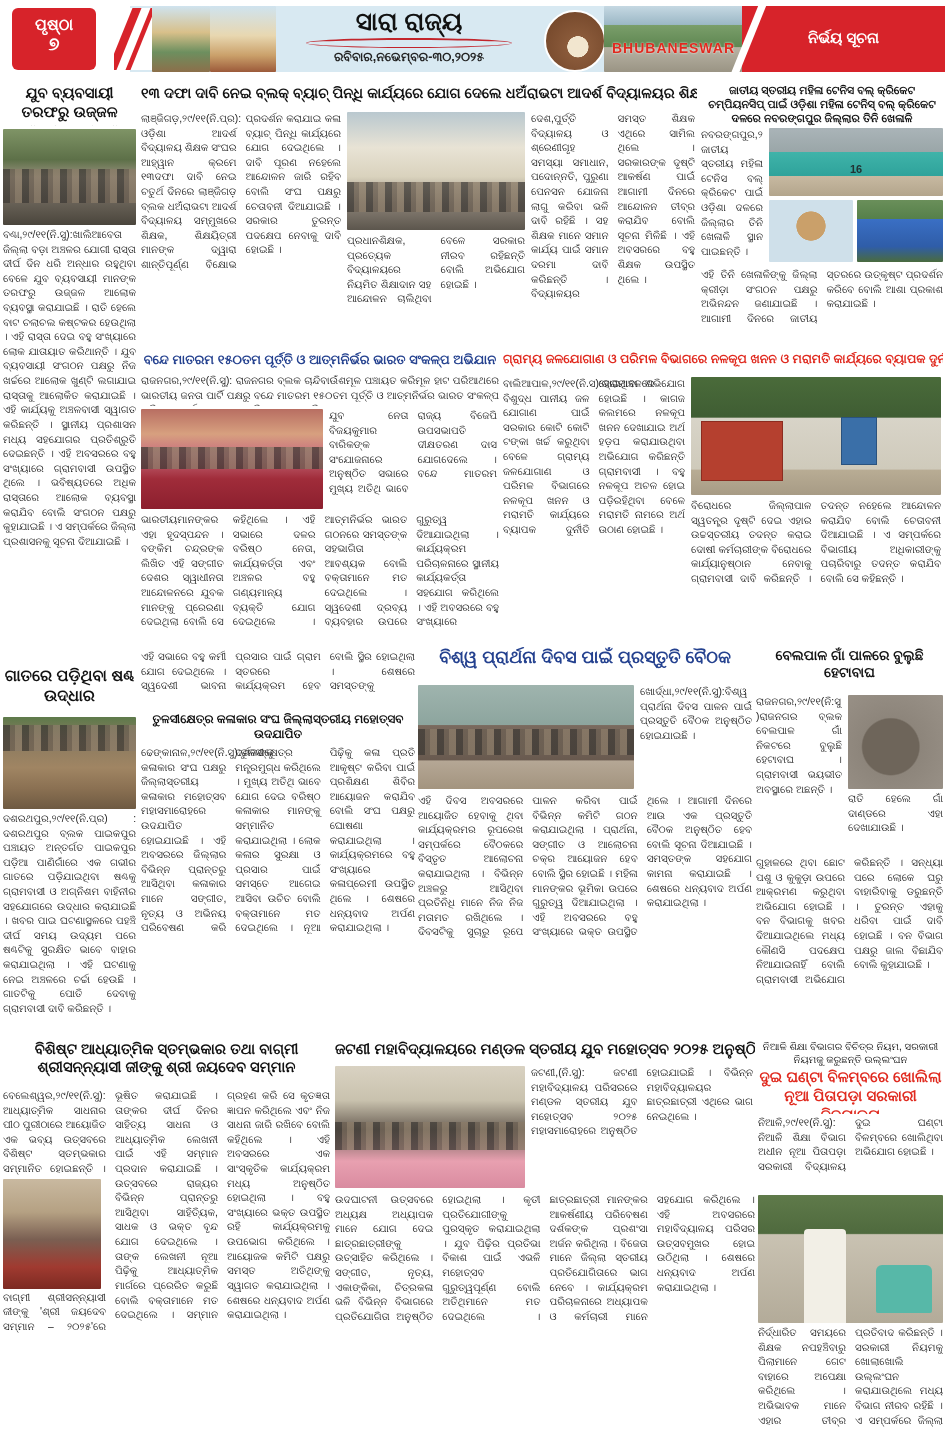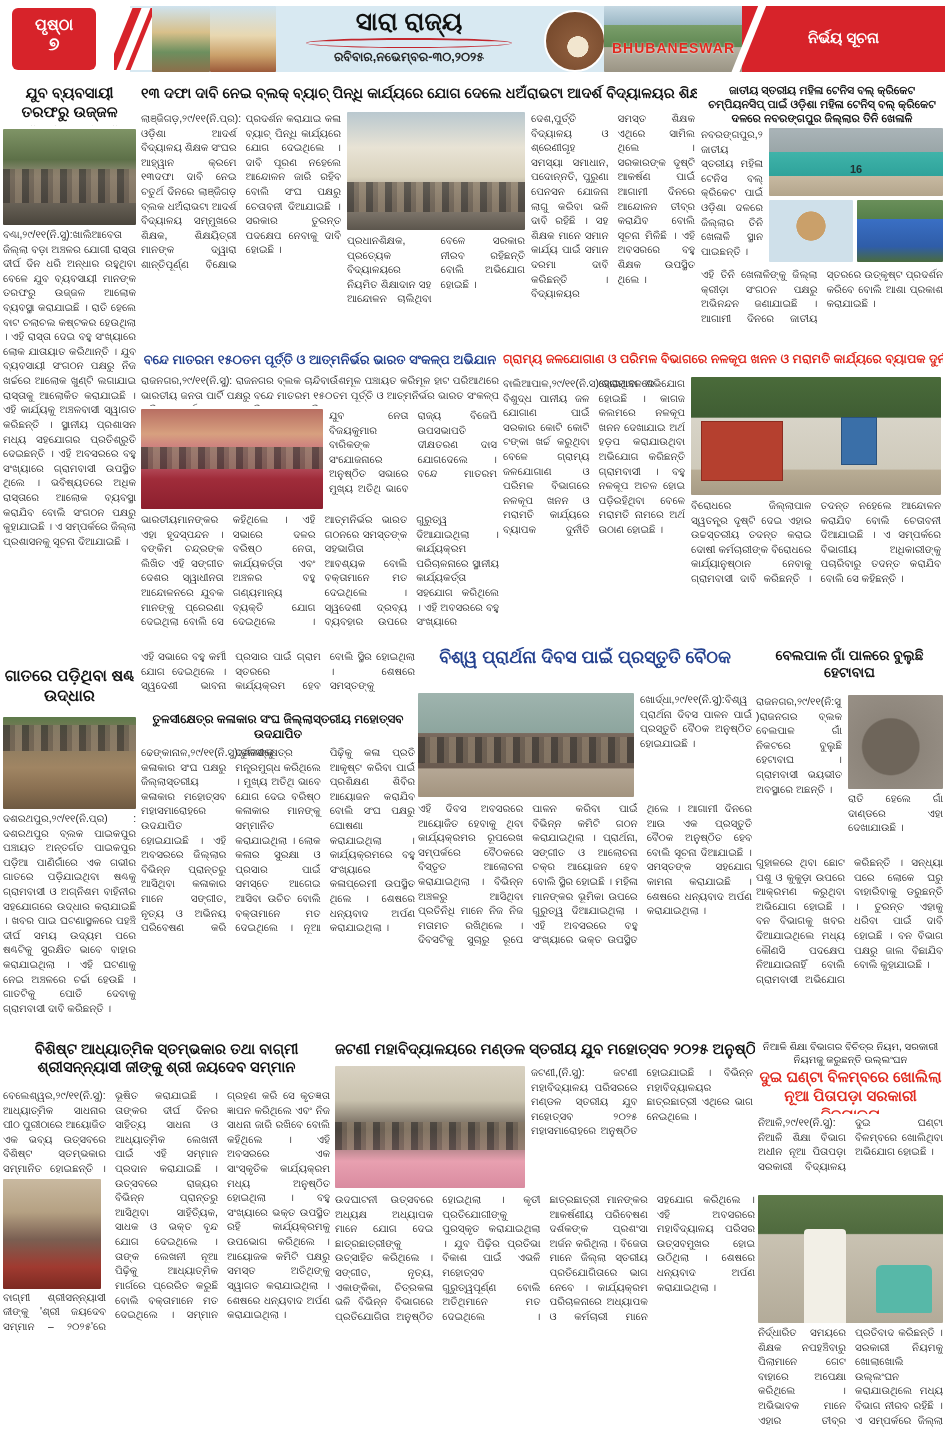--- a/index.html
+++ b/index.html
@@ -162,21 +162,21 @@
   </div>
 
   <div class="art" style="left:141px;top:650px;width:274px;height:386px">
     <div class="body cols3" style="height:58px">ଏହି ସଭାରେ ବହୁ କର୍ମୀ ଯୋଗ ଦେଇଥିଲେ । ସ୍ୱଦେଶୀ ଭାବନା ପ୍ରସାର ପାଇଁ ଗ୍ରାମ ସ୍ତରରେ କାର୍ଯ୍ୟକ୍ରମ ହେବ ବୋଲି ସ୍ଥିର ହୋଇଥିଲା । ଶେଷରେ ସମସ୍ତଙ୍କୁ ଧନ୍ୟବାଦ ଦିଆଯାଇଥିଲା ।</div>
     <div class="hl" style="font-size:12px;height:34px;margin-top:4px">ତୁଳସୀକ୍ଷେତ୍ର କଳାକାର ସଂଘ ଜିଲ୍ଲାସ୍ତରୀୟ ମହୋତ୍ସବ ଉଦଯାପିତ</div>
     <div class="body cols3" style="height:282px">ଢେଙ୍କାନାଳ,୨୯/୧୧(ନି.ସୁ):ତୁଳସୀକ୍ଷେତ୍ର କଳାକାର ସଂଘ ପକ୍ଷରୁ ଜିଲ୍ଲାସ୍ତରୀୟ କଳାକାର ମହୋତ୍ସବ ମହାସମାରୋହରେ ଉଦଯାପିତ ହୋଇଯାଇଛି । ଏହି ଅବସରରେ ଜିଲ୍ଲାର ବିଭିନ୍ନ ପ୍ରାନ୍ତରୁ ଆସିଥିବା କଳାକାର ମାନେ ସଙ୍ଗୀତ, ନୃତ୍ୟ ଓ ଅଭିନୟ ପରିବେଷଣ କରି ଦର୍ଶକଙ୍କୁ ମନ୍ତ୍ରମୁଗ୍ଧ କରିଥିଲେ । ମୁଖ୍ୟ ଅତିଥି ଭାବେ ଯୋଗ ଦେଇ ବରିଷ୍ଠ କଳାକାର ମାନଙ୍କୁ ସମ୍ମାନିତ କରାଯାଇଥିଲା । ଲୋକ କଳାର ସୁରକ୍ଷା ଓ ପ୍ରସାର ପାଇଁ ସମସ୍ତେ ଆଗେଇ ଆସିବା ଉଚିତ ବୋଲି ବକ୍ତାମାନେ ମତ ଦେଇଥିଲେ । ନୂଆ ପିଢ଼ିକୁ କଳା ପ୍ରତି ଆକୃଷ୍ଟ କରିବା ପାଇଁ ପ୍ରଶିକ୍ଷଣ ଶିବିର ଆୟୋଜନ କରାଯିବ ବୋଲି ସଂଘ ପକ୍ଷରୁ ଘୋଷଣା କରାଯାଇଥିଲା । କାର୍ଯ୍ୟକ୍ରମରେ ବହୁ ସଂଖ୍ୟାରେ କଳାପ୍ରେମୀ ଉପସ୍ଥିତ ଥିଲେ । ଶେଷରେ ଧନ୍ୟବାଦ ଅର୍ପଣ କରାଯାଇଥିଲା ।</div>
   </div>
 
   <div class="art" style="left:418px;top:647px;width:334px;height:389px">
     <div class="hl blue one" style="font-size:17.5px;height:30px">ବିଶ୍ୱ ପ୍ରାର୍ଥନା ଦିବସ ପାଇଁ ପ୍ରସ୍ତୁତି ବୈଠକ</div>
-    <div class="row" style="margin-top:16px">
+    <div class="row" style="margin-top:8px">
       <div class="photo p-prayer" style="width:216px;height:104px">
         <div class="crowd" style="top:44px;height:26px"></div>
       </div>
       <div class="body" style="width:112px;height:104px">ଖୋର୍ଦ୍ଧା,୨୯/୧୧(ନି.ସୁ):ବିଶ୍ୱ ପ୍ରାର୍ଥନା ଦିବସ ପାଳନ ପାଇଁ ପ୍ରସ୍ତୁତି ବୈଠକ ଅନୁଷ୍ଠିତ ହୋଇଯାଇଛି ।</div>
     </div>
     <div class="body cols3" style="height:240px;margin-top:5px">ଏହି ଦିବସ ଅବସରରେ ଆୟୋଜିତ ହେବାକୁ ଥିବା କାର୍ଯ୍ୟକ୍ରମର ରୂପରେଖ ସମ୍ପର୍କରେ ବୈଠକରେ ବିସ୍ତୃତ ଆଲୋଚନା କରାଯାଇଥିଲା । ବିଭିନ୍ନ ଅଞ୍ଚଳରୁ ଆସିଥିବା ପ୍ରତିନିଧି ମାନେ ନିଜ ନିଜ ମତାମତ ରଖିଥିଲେ । ଦିବସଟିକୁ ସୁଚାରୁ ରୂପେ ପାଳନ କରିବା ପାଇଁ ବିଭିନ୍ନ କମିଟି ଗଠନ କରାଯାଇଥିଲା । ପ୍ରାର୍ଥନା, ସଙ୍ଗୀତ ଓ ଆଲୋଚନା ଚକ୍ର ଆୟୋଜନ ହେବ ବୋଲି ସ୍ଥିର ହୋଇଛି । ମହିଳା ମାନଙ୍କର ଭୂମିକା ଉପରେ ଗୁରୁତ୍ୱ ଦିଆଯାଇଥିଲା । ଏହି ଅବସରରେ ବହୁ ସଂଖ୍ୟାରେ ଭକ୍ତ ଉପସ୍ଥିତ ଥିଲେ । ଆଗାମୀ ଦିନରେ ଆଉ ଏକ ପ୍ରସ୍ତୁତି ବୈଠକ ଅନୁଷ୍ଠିତ ହେବ ବୋଲି ସୂଚନା ଦିଆଯାଇଛି । ସମସ୍ତଙ୍କ ସହଯୋଗ କାମନା କରାଯାଇଛି । ଶେଷରେ ଧନ୍ୟବାଦ ଅର୍ପଣ କରାଯାଇଥିଲା ।</div>
   </div>
 
   <div class="art" style="left:756px;top:647px;width:187px;height:389px">
     <div class="hl" style="font-size:13.8px;height:46px">ବେଲପାଳ ଗାଁ ପାଳରେ ବୁଲୁଛି ହେଟାବାଘ</div>

